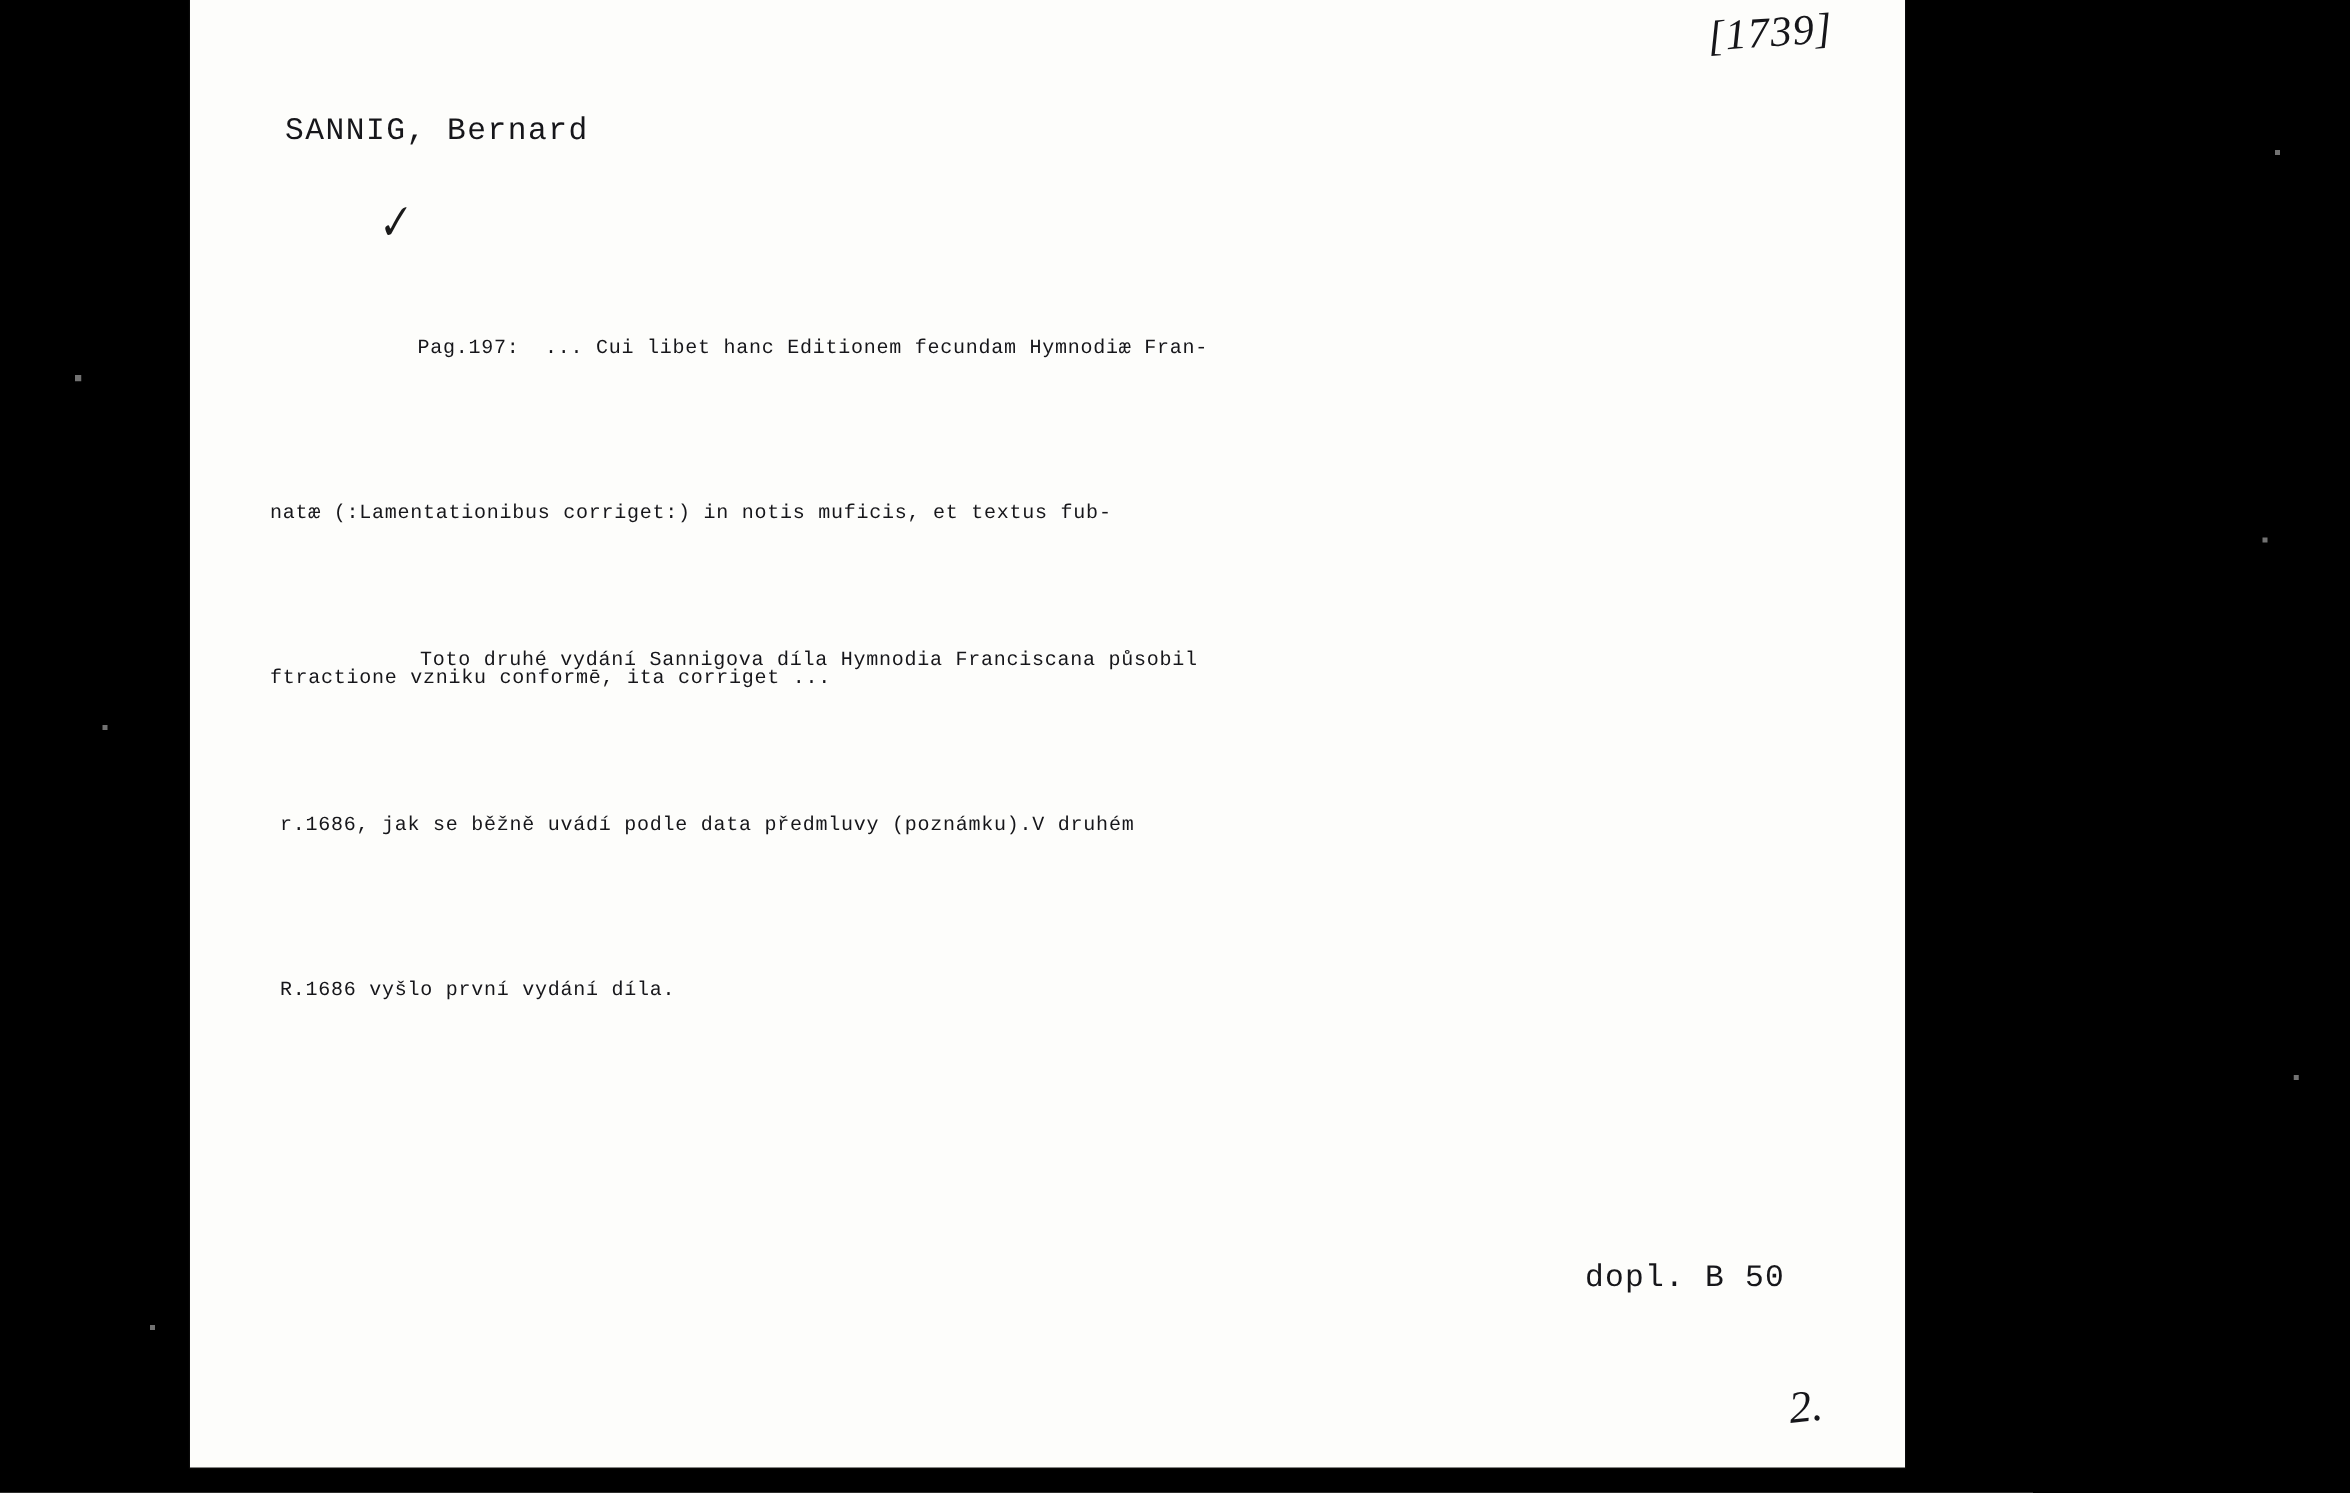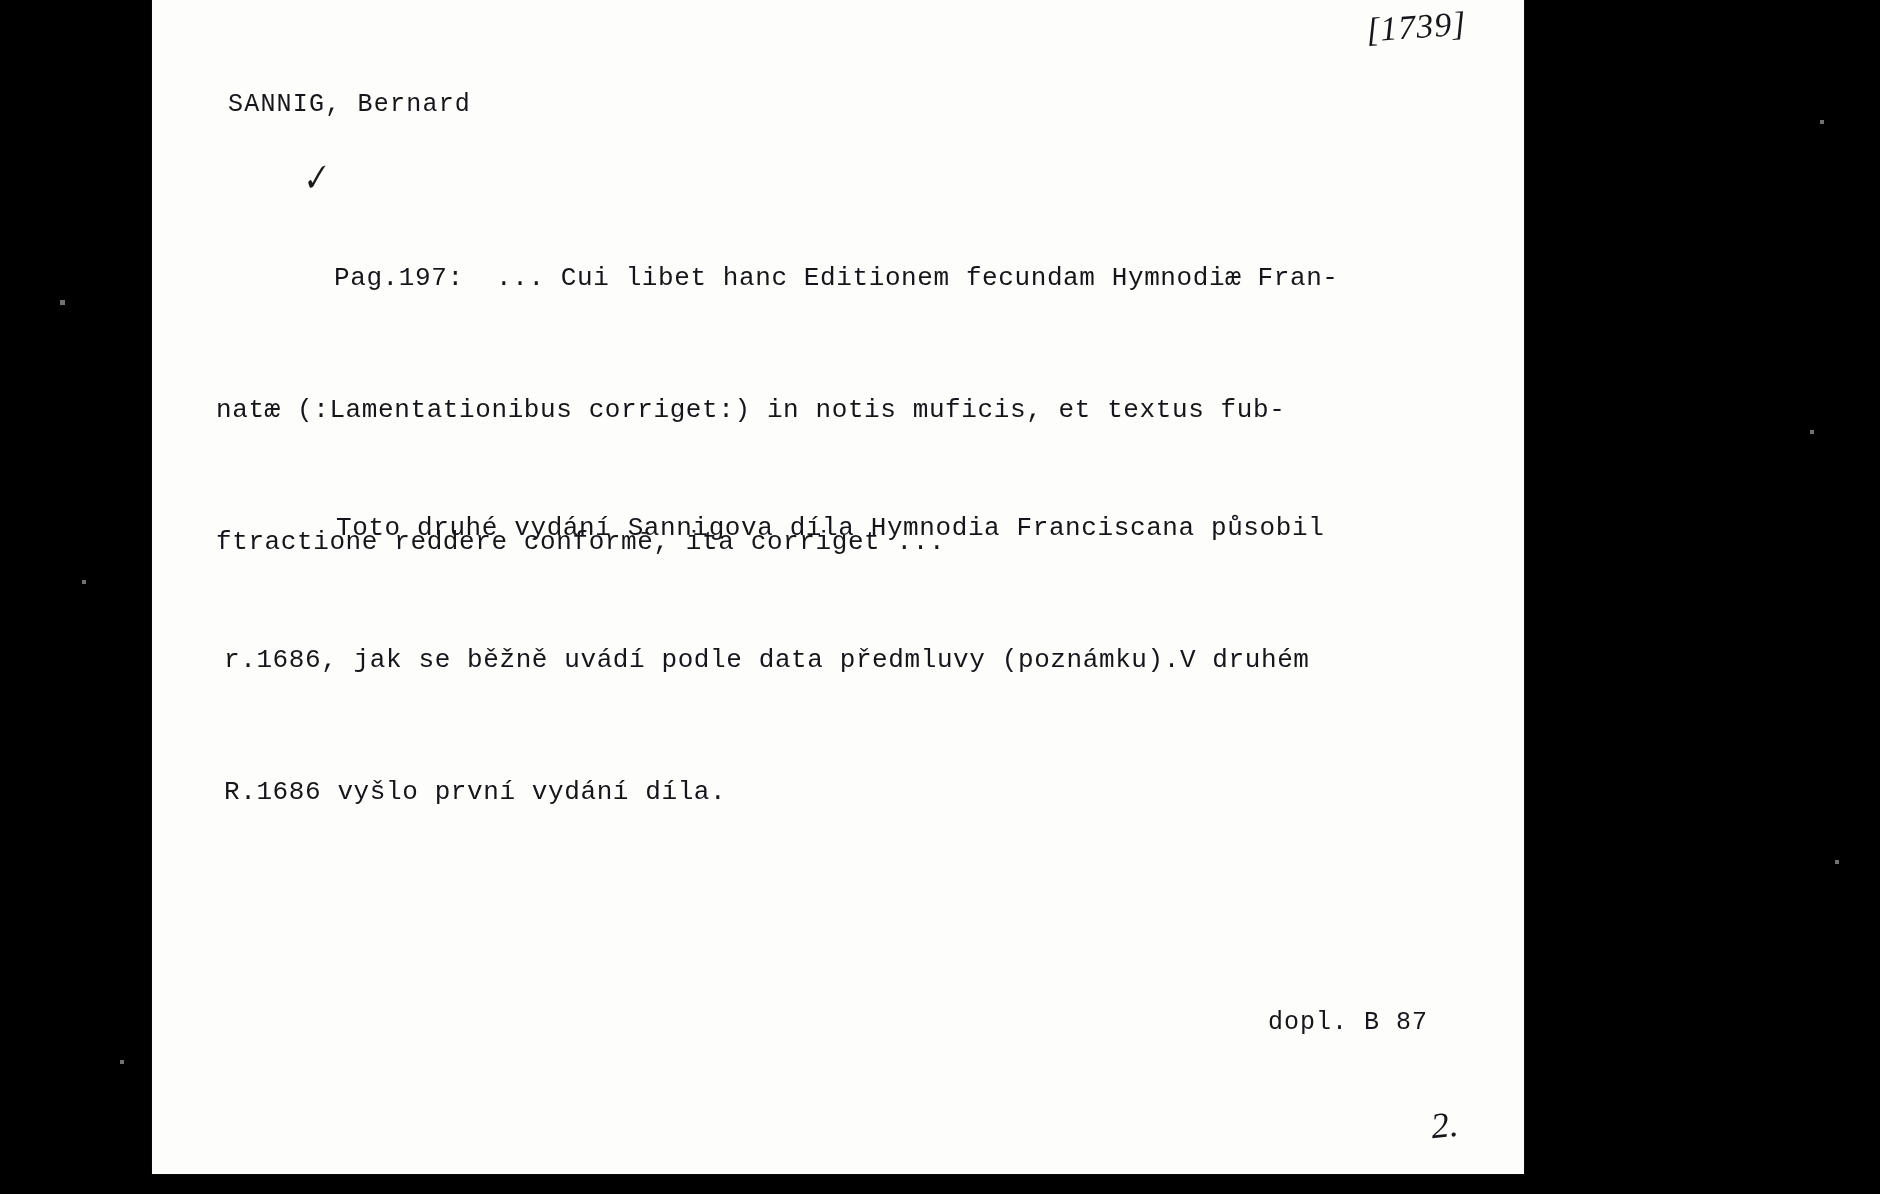--- a/index.html
+++ b/index.html
@@ -71,21 +71,21 @@
     right: 66px;
     bottom: 28px;
     font-family: "Liberation Serif", serif;
     font-size: 36px;
     font-style: italic;
     transform: rotate(-6deg);
     white-space: pre;
   }
   .para {
     position: absolute;
-    font-size: 26px;
+    font-size: 16px;
     line-height: 44px;
     letter-spacing: 0.6px;
     white-space: pre;
   }
   .para.latin {
     left: 64px;
     top: 168px;
     width: 1260px;
   }
   .para.czech {
@@ -128,28 +128,28 @@
 
       <div class="corner-year">[1739]</div>
 
       <div class="heading">SANNIG, Bernard</div>
 
       <div class="pen-mark">✓</div>
 
       <div class="para latin">
         <span class="line"><span class="indent"></span><span>Pag.197:  ... Cui libet hanc Editionem fecundam Hymnodiæ Fran-</span></span>
         <span class="line"><span>natæ (:Lamentationibus corriget:) in notis muficis, et textus fub-</span></span>
-        <span class="line"><span>ftractione reddere conformē, ita corriget ...</span></span>
+        <span class="line"><span>ftractione vzniku conformē, ita corriget ...</span></span>
       </div>
 
       <div class="para czech">
         <span class="line"><span class="indent"></span><span>Toto druhé vydání Sannigova díla Hymnodia Franciscana působil</span></span>
         <span class="line"><span>r.1686, jak se běžně uvádí podle data předmluvy (poznámku).V druhém</span></span>
         <span class="line"><span>R.1686 vyšlo první vydání díla.</span></span>
       </div>
 
-      <div class="footer">dopl. B 87</div>
+      <div class="footer">dopl. B 50</div>
 
       <div class="page-num">2.</div>
 
     </div>
   </div>
 </div>
 
 </body></html>

